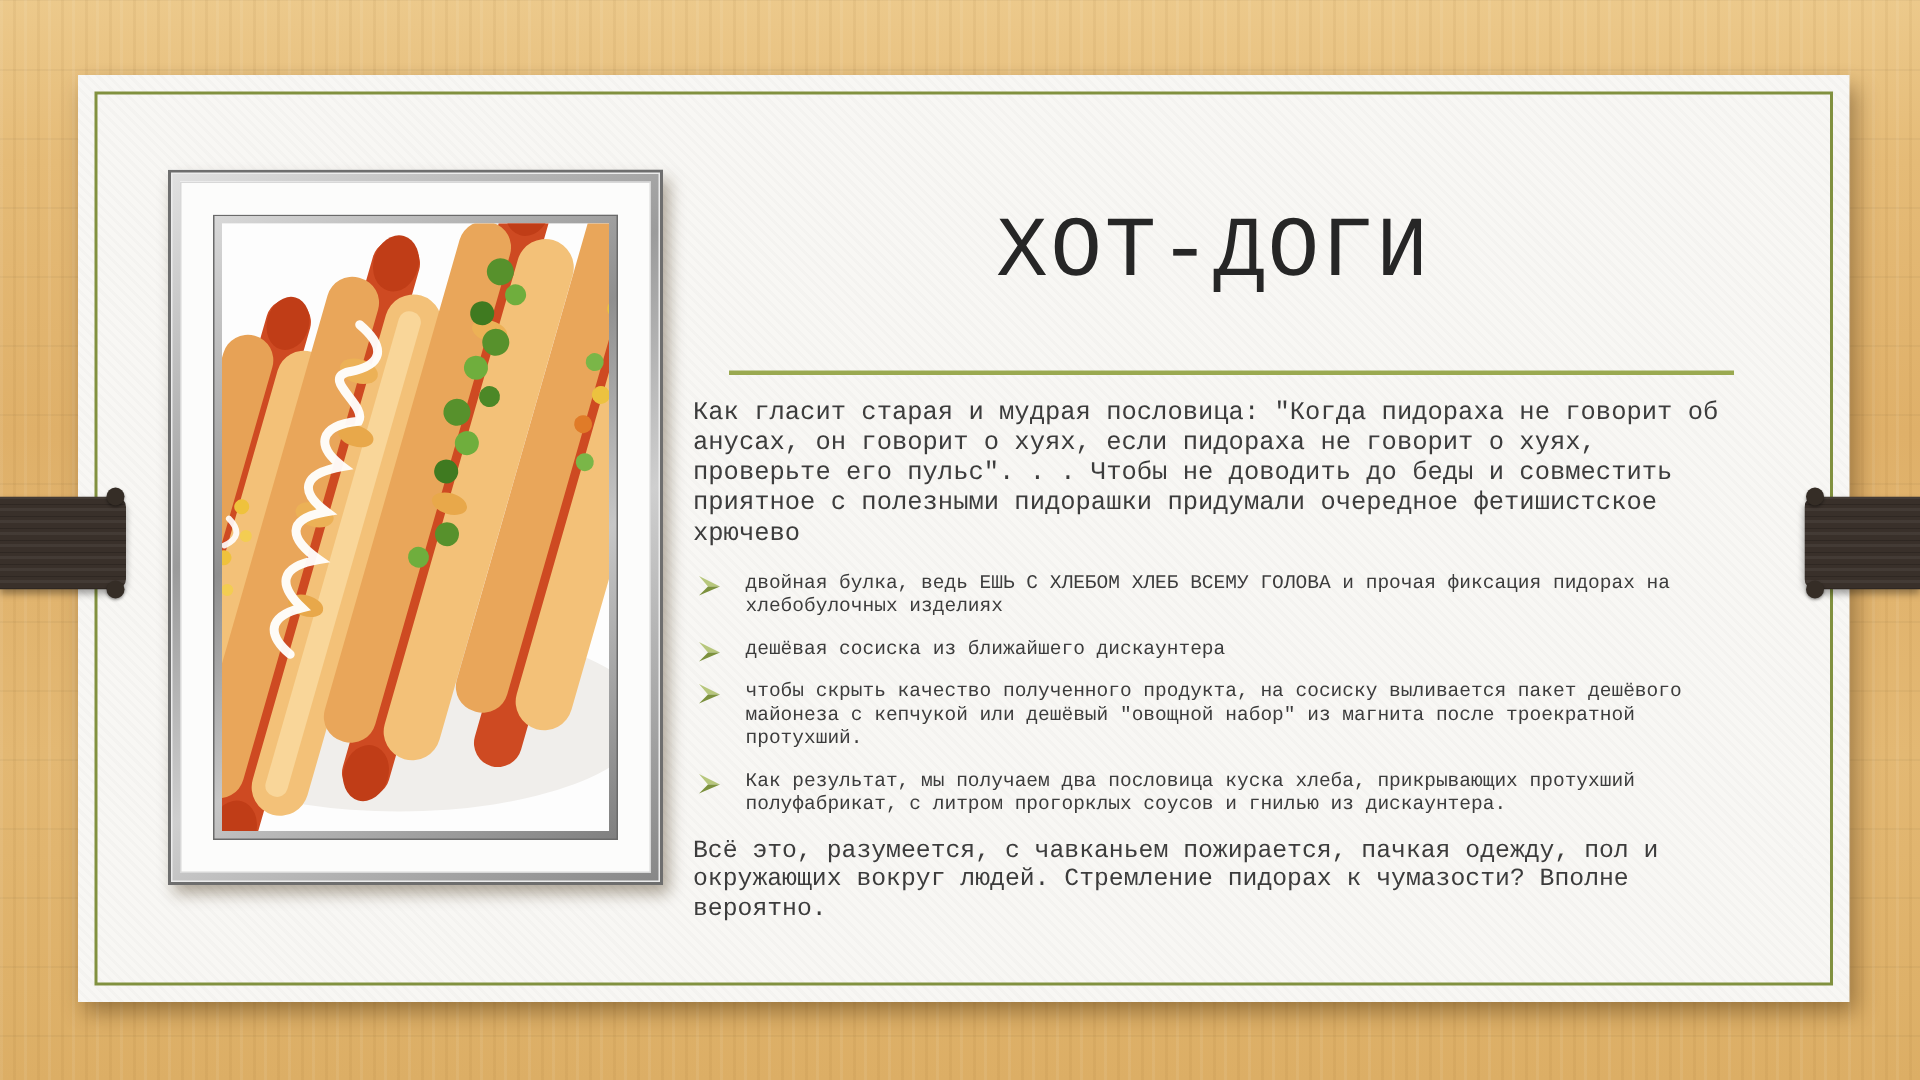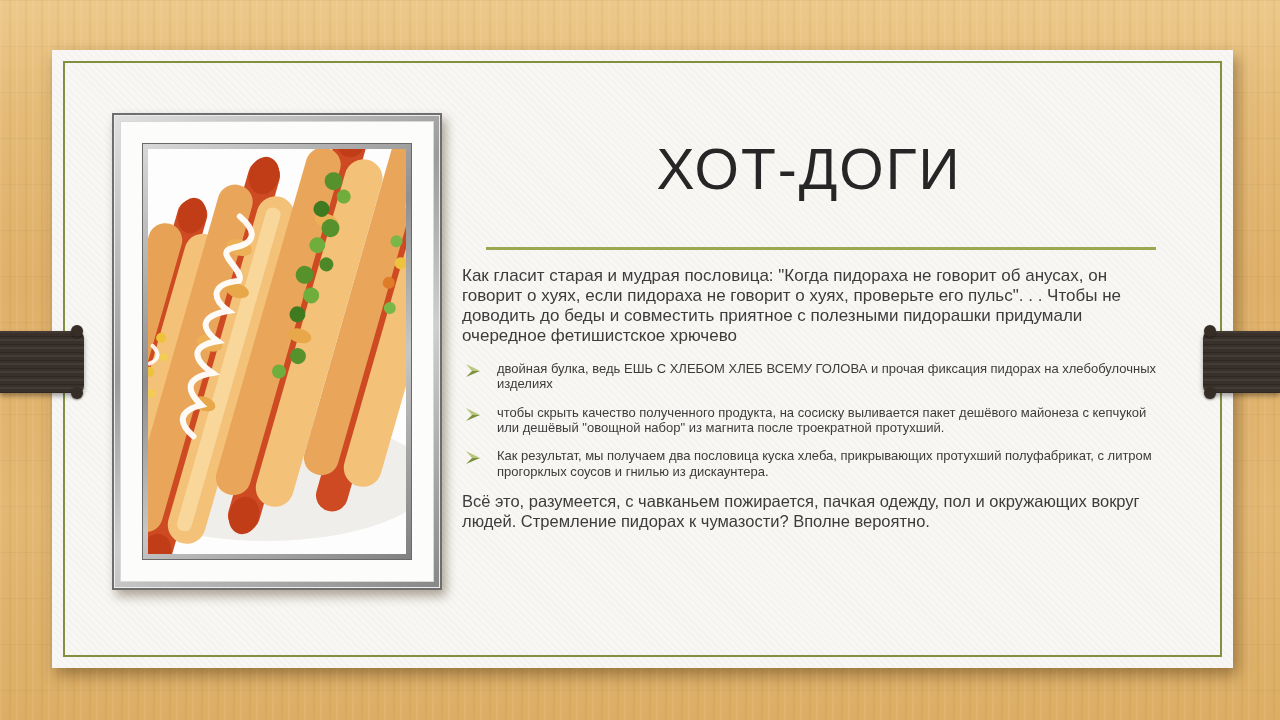--- a/index.html
+++ b/index.html
@@ -1,18 +1,18 @@
 <!DOCTYPE html>
 <html><head>
 <meta charset="utf-8">
 <style>
   html,body{margin:0;padding:0;background:#555;}
   .stage{
     position:relative;width:1280px;height:720px;overflow:hidden;
-    font-family:Liberation Sans, sans-serif;
+    font-family:Liberation Mono, monospace;
     background:
       repeating-linear-gradient(90deg, rgba(255,255,255,0.07) 0 2px, rgba(0,0,0,0) 2px 9px, rgba(120,75,15,0.06) 9px 11px, rgba(0,0,0,0) 11px 16px),
       repeating-linear-gradient(180deg, rgba(0,0,0,0.035) 0 1px, rgba(0,0,0,0) 1px 46px),
       linear-gradient(180deg,#ecc98b 0%,#e5bb77 15%,#dfb069 40%,#e3b873 70%,#dcae65 100%);
   }
   
   .card{
     position:absolute;left:52px;top:50px;width:1181px;height:618px;
     background:
       repeating-linear-gradient(45deg, rgba(0,0,0,0.015) 0 2px, rgba(0,0,0,0) 2px 5px),
@@ -164,20 +164,27 @@
             <path d="M1,0 L15,7 L7,7 Z" fill="#b7c77c"></path>
             <path d="M1,13 L15,7 L7,7 Z" fill="#7c913d"></path>
           </svg>
         <span class="bullet-text">двойная булка, ведь ЕШЬ С ХЛЕБОМ ХЛЕБ ВСЕМУ ГОЛОВА и прочая фиксация пидорах на хлебобулочных изделиях</span>
       </li>
       <li>
         <svg class="bullet-marker" viewBox="0 0 16 14">
             <path d="M1,0 L15,7 L7,7 Z" fill="#b7c77c"></path>
             <path d="M1,13 L15,7 L7,7 Z" fill="#7c913d"></path>
           </svg>
+        <span class="bullet-text">дешёвая сосиска из ближайшего дискаунтера</span>
+      </li>
+      <li>
+        <svg class="bullet-marker" viewBox="0 0 16 14">
+            <path d="M1,0 L15,7 L7,7 Z" fill="#b7c77c"></path>
+            <path d="M1,13 L15,7 L7,7 Z" fill="#7c913d"></path>
+          </svg>
         <span class="bullet-text">чтобы скрыть качество полученного продукта, на сосиску выливается пакет дешёвого майонеза с кепчукой или дешёвый "овощной набор" из магнита после троекратной протухший.</span>
       </li>
       <li>
         <svg class="bullet-marker" viewBox="0 0 16 14">
             <path d="M1,0 L15,7 L7,7 Z" fill="#b7c77c"></path>
             <path d="M1,13 L15,7 L7,7 Z" fill="#7c913d"></path>
           </svg>
         <span class="bullet-text">Как результат, мы получаем два пословица куска хлеба, прикрывающих протухший полуфабрикат, с литром прогорклых соусов и гнилью из дискаунтера.</span>
       </li>
     </ul>

